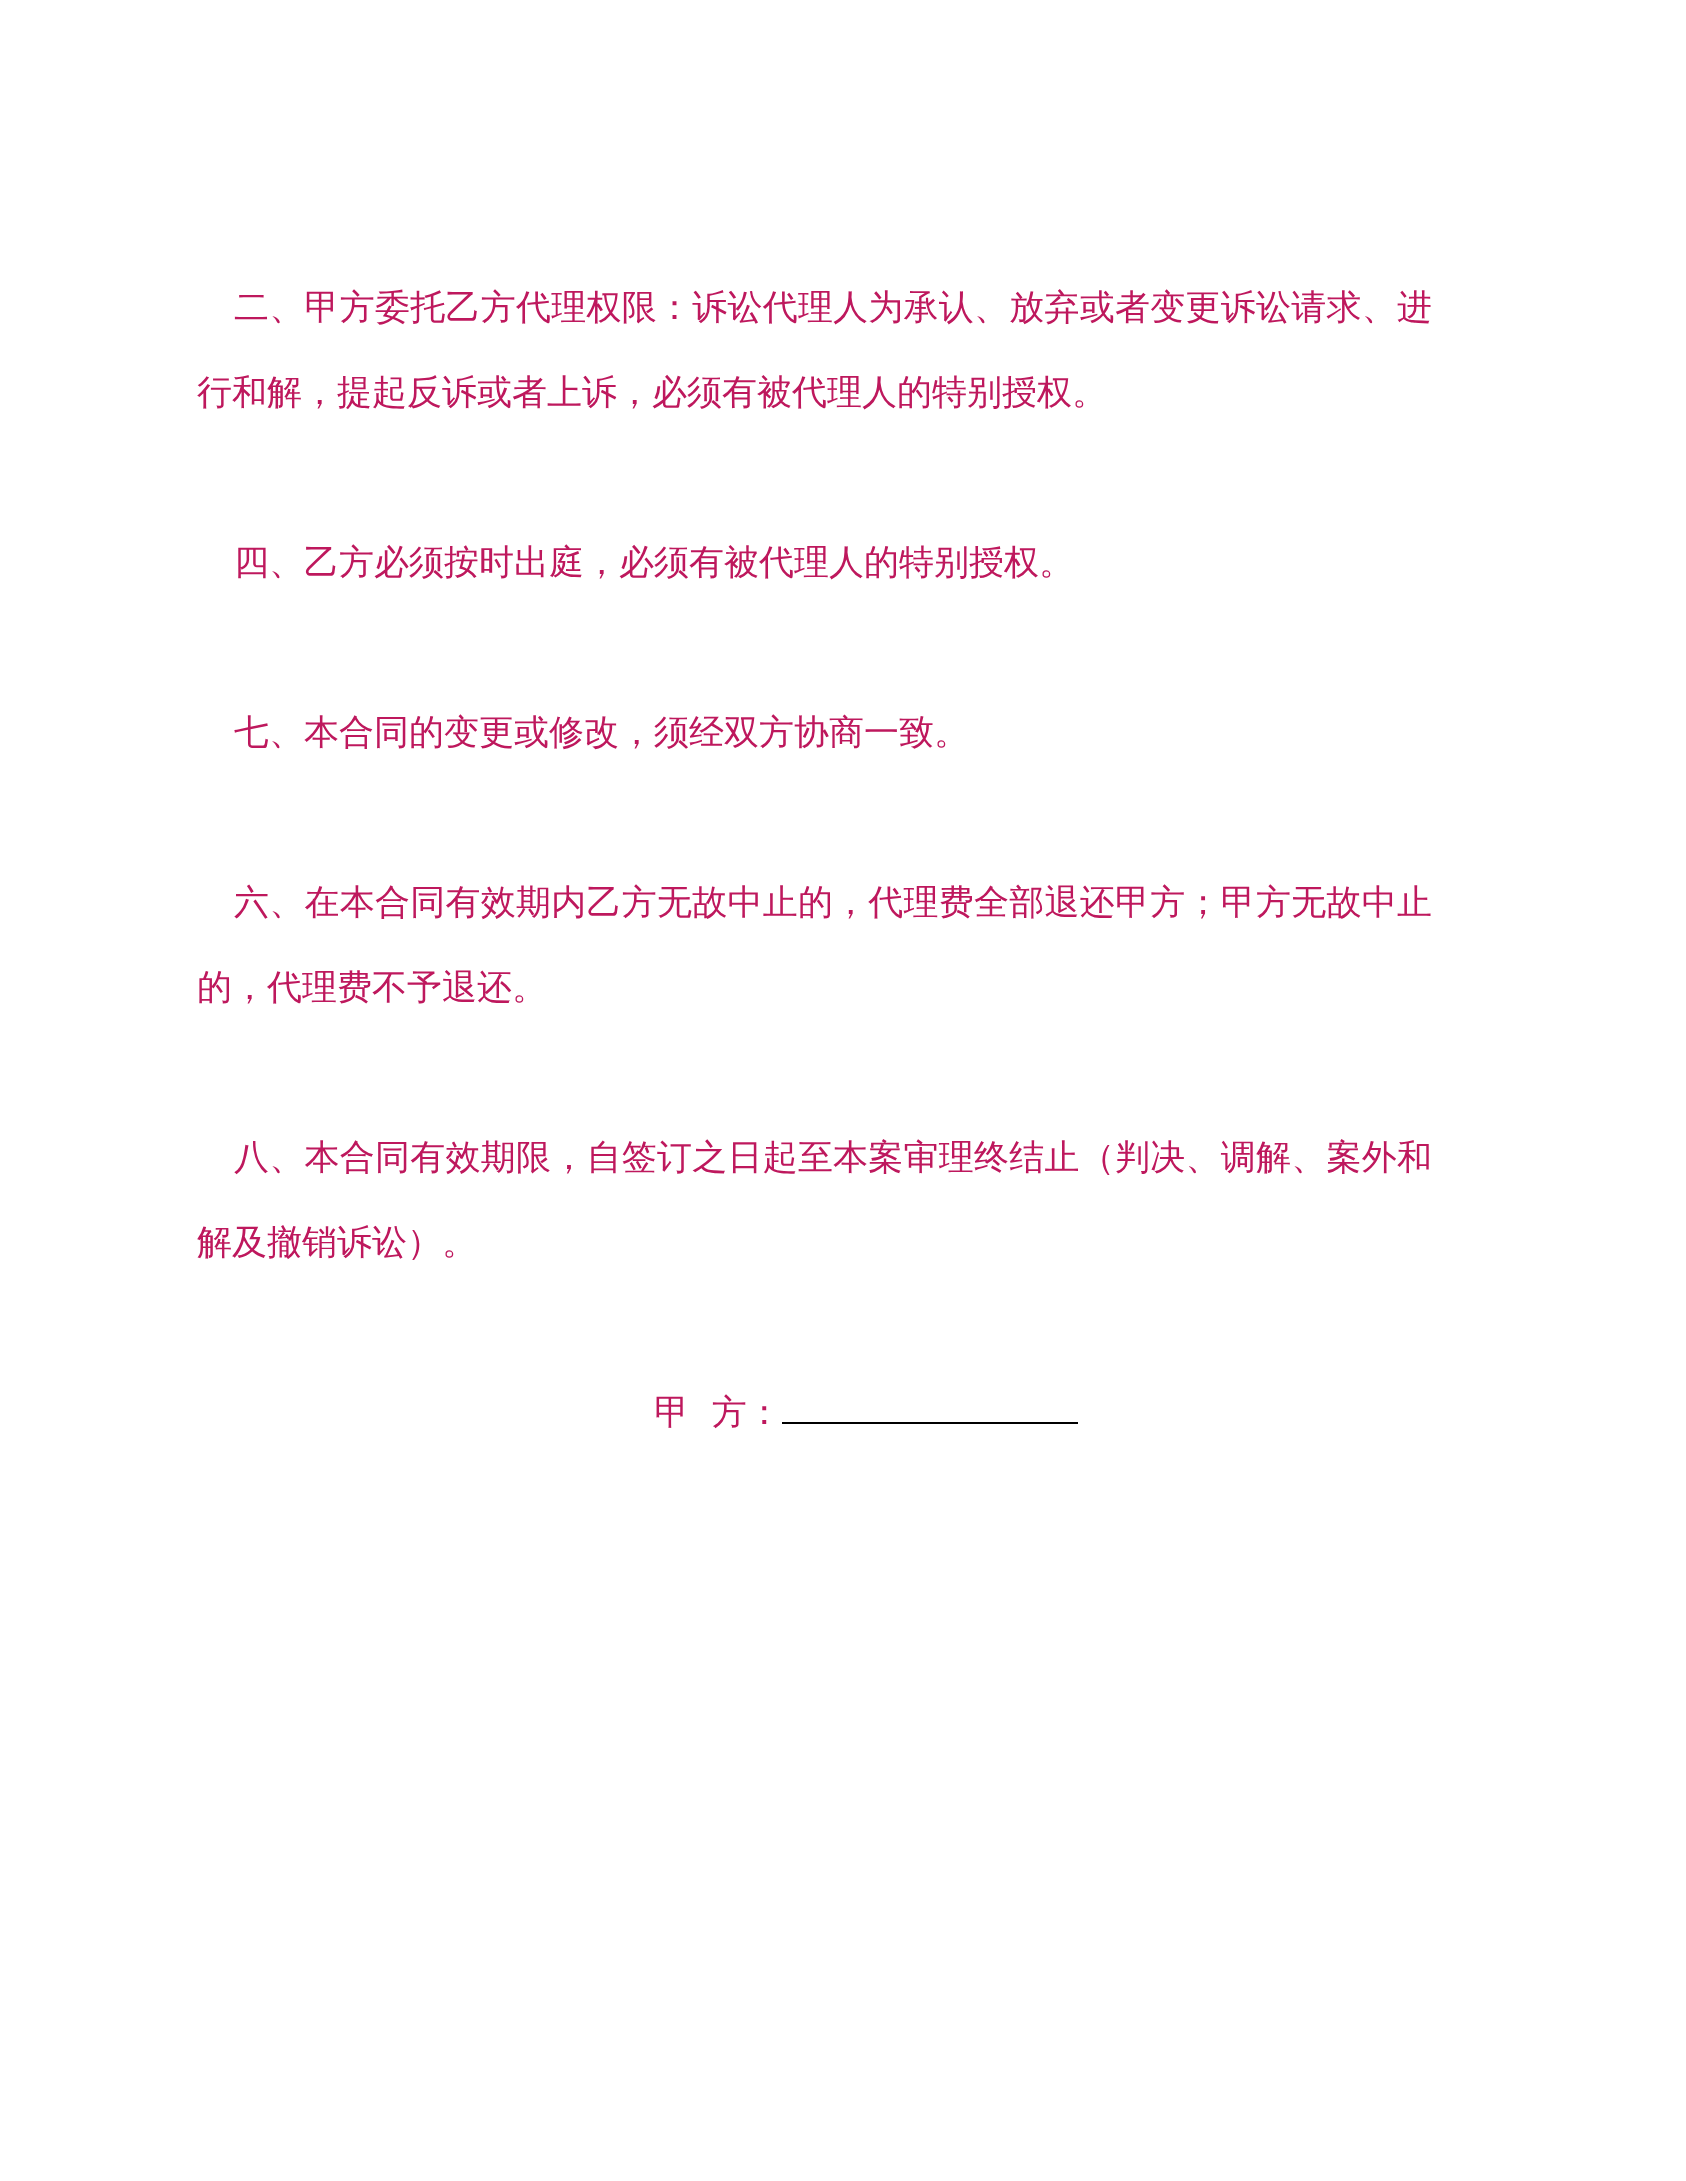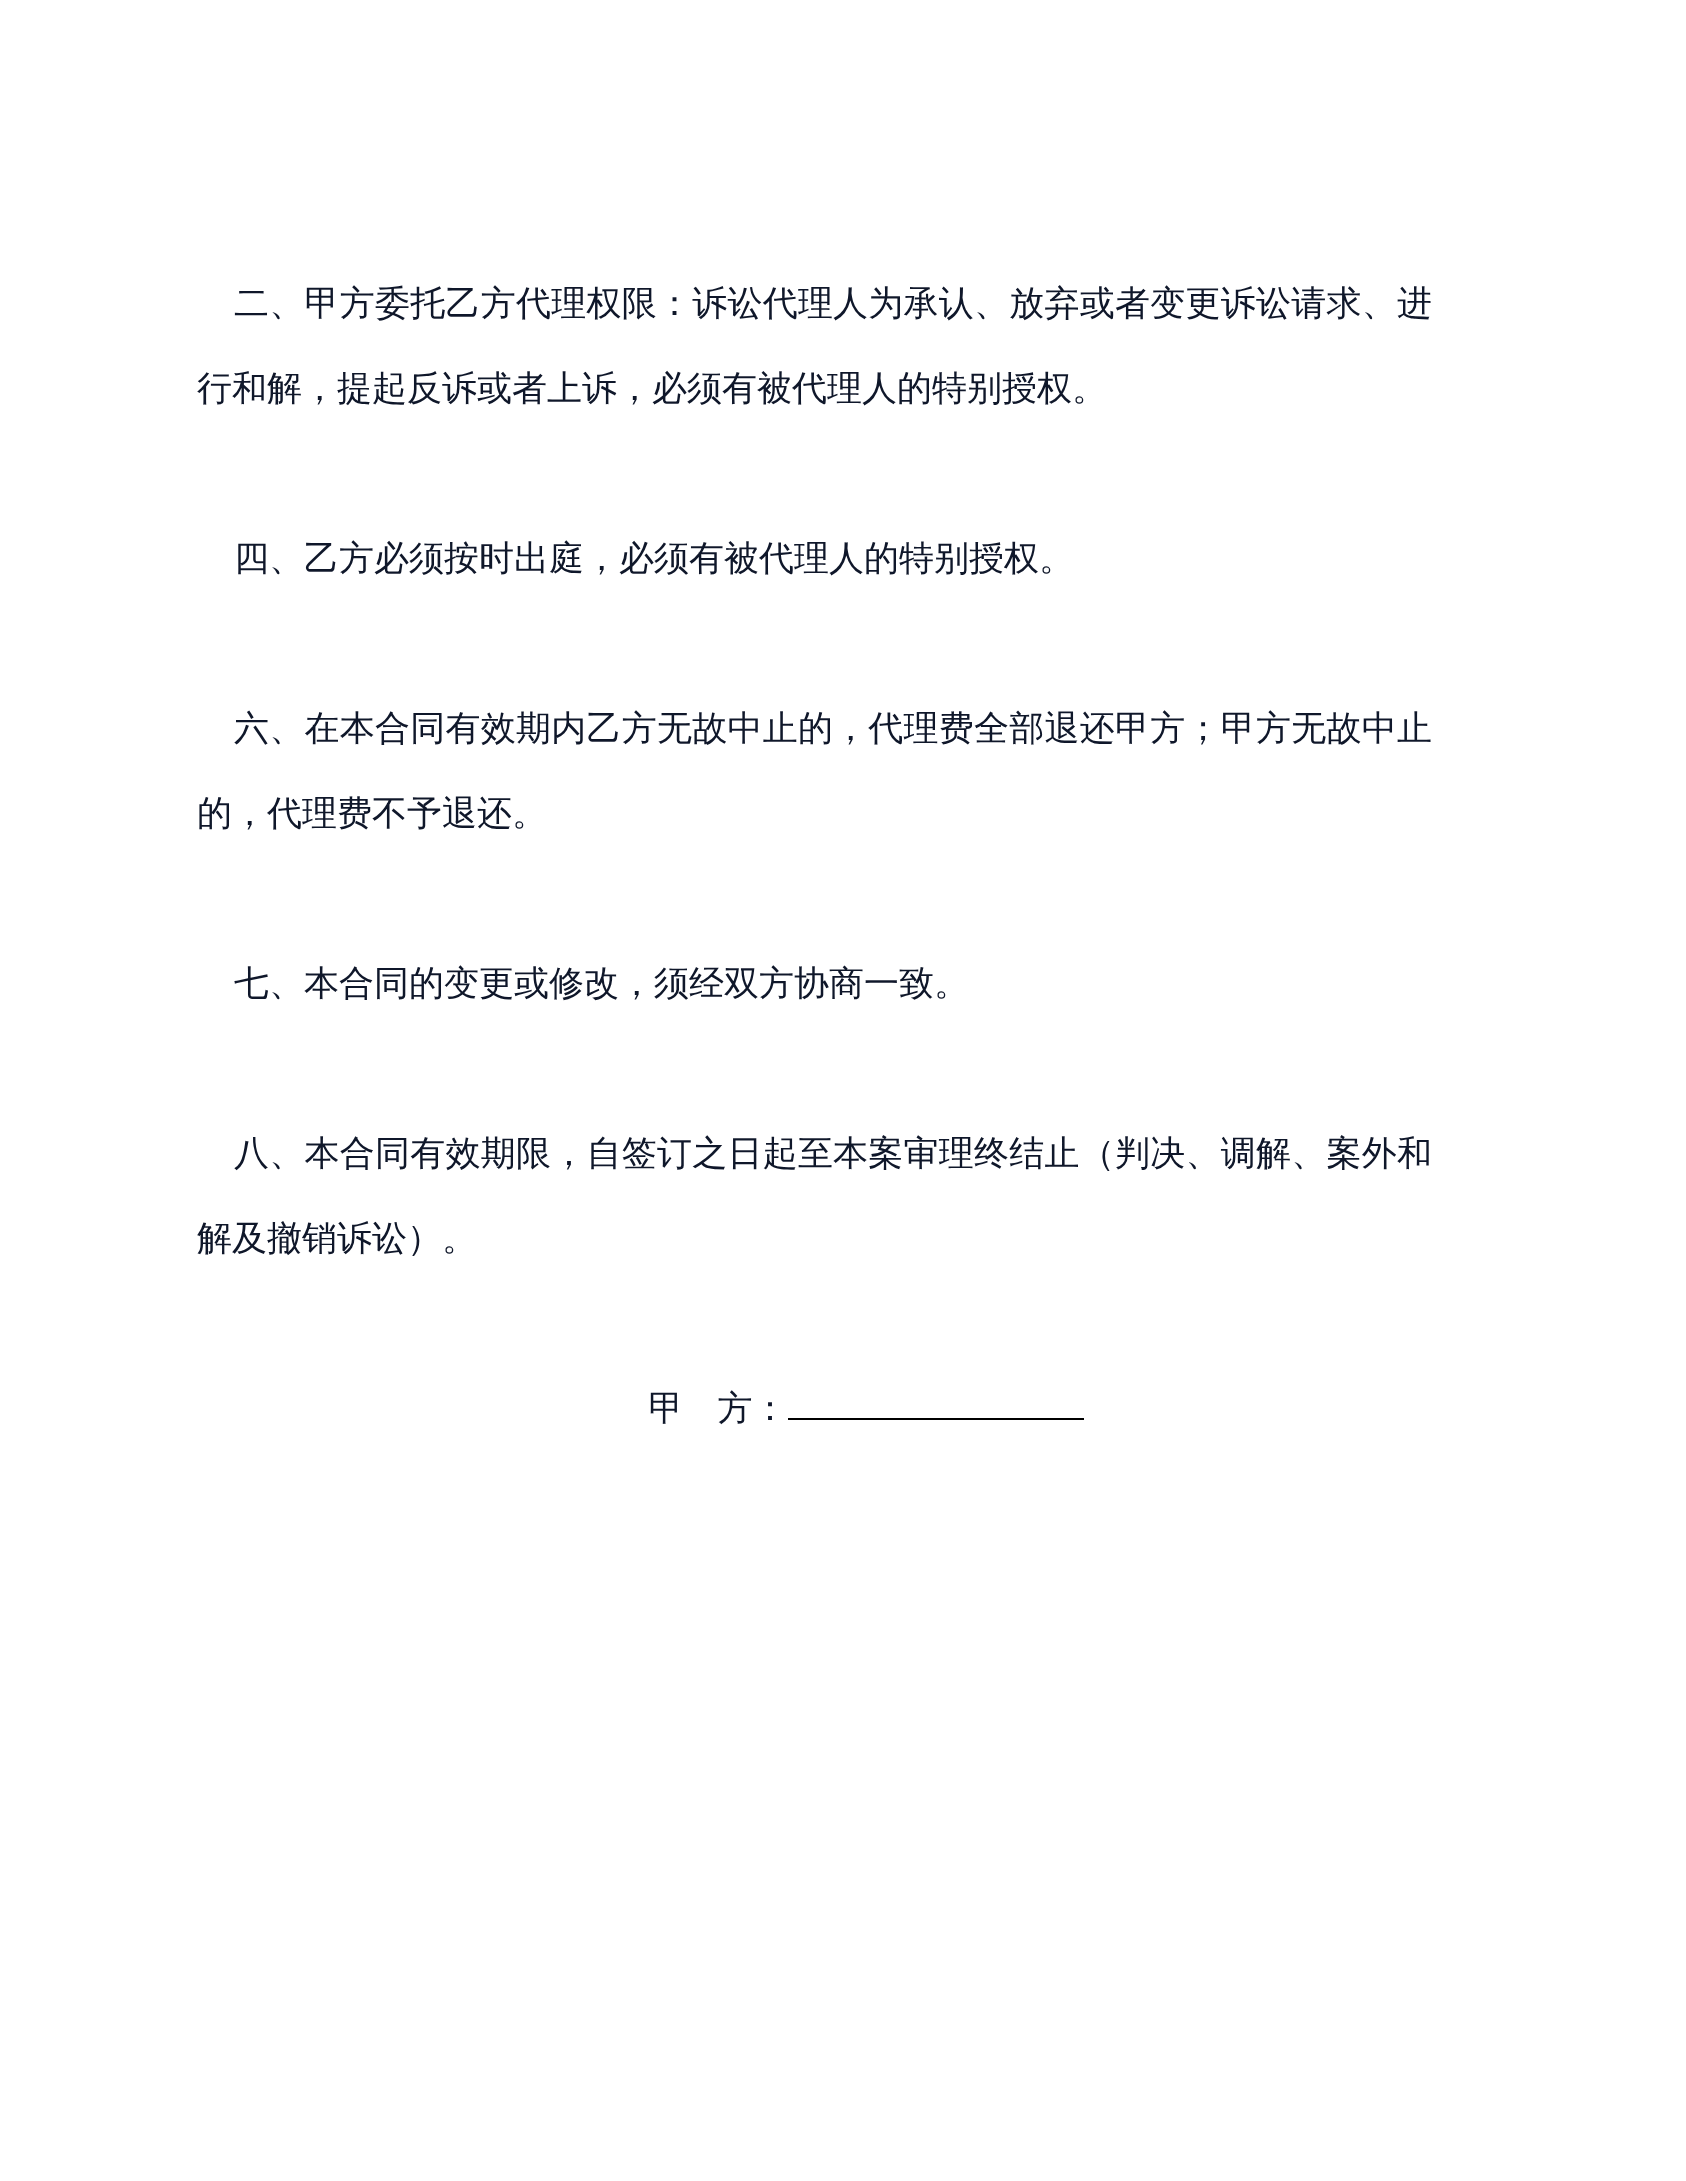--- a/index.html
+++ b/index.html
@@ -5,22 +5,22 @@
   html, body {
     margin: 0;
     padding: 0;
     background: #ffffff;
   }
   .page {
     position: relative;
     width: 1686px;
     height: 1544px;
     background: #ffffff;
-    color: #0f172a;
-    font-family: Liberation Mono, monospace;
+    color: #be185d;
+    font-family: Liberation Sans, sans-serif;
     overflow: hidden;
   }
   .doc-body {
     position: absolute;
     left: 197px;
     top: 264px;
     width: 1235px;
     font-size: 35px;
     line-height: 85px;
     text-align: justify;
@@ -56,23 +56,23 @@
 
 <div class="page">
   <div class="doc-body">
 
     <p class="clause">二、甲方委托乙方代理权限：诉讼代理人为承认、放弃或者变更诉讼请求、进行和解，提起反诉或者上诉，必须有被代理人的特别授权。</p>
 
 
     <p class="clause">四、乙方必须按时出庭，必须有被代理人的特别授权。</p>
 
 
+    <p class="clause">七、本合同的变更或修改，须经双方协商一致。</p>
+
     <p class="clause">六、在本合同有效期内乙方无故中止的，代理费全部退还甲方；甲方无故中止的，代理费不予退还。</p>
-
-    <p class="clause">七、本合同的变更或修改，须经双方协商一致。</p>
 
     <p class="clause">八、本合同有效期限，自签订之日起至本案审理终结止（判决、调解、案外和解及撤销诉讼）。</p>
 
     <p class="signature-row">
       <span class="sig-label">甲 方：</span><span class="blank sig-blank"></span>
     </p>
 
 
   </div>
 </div>

